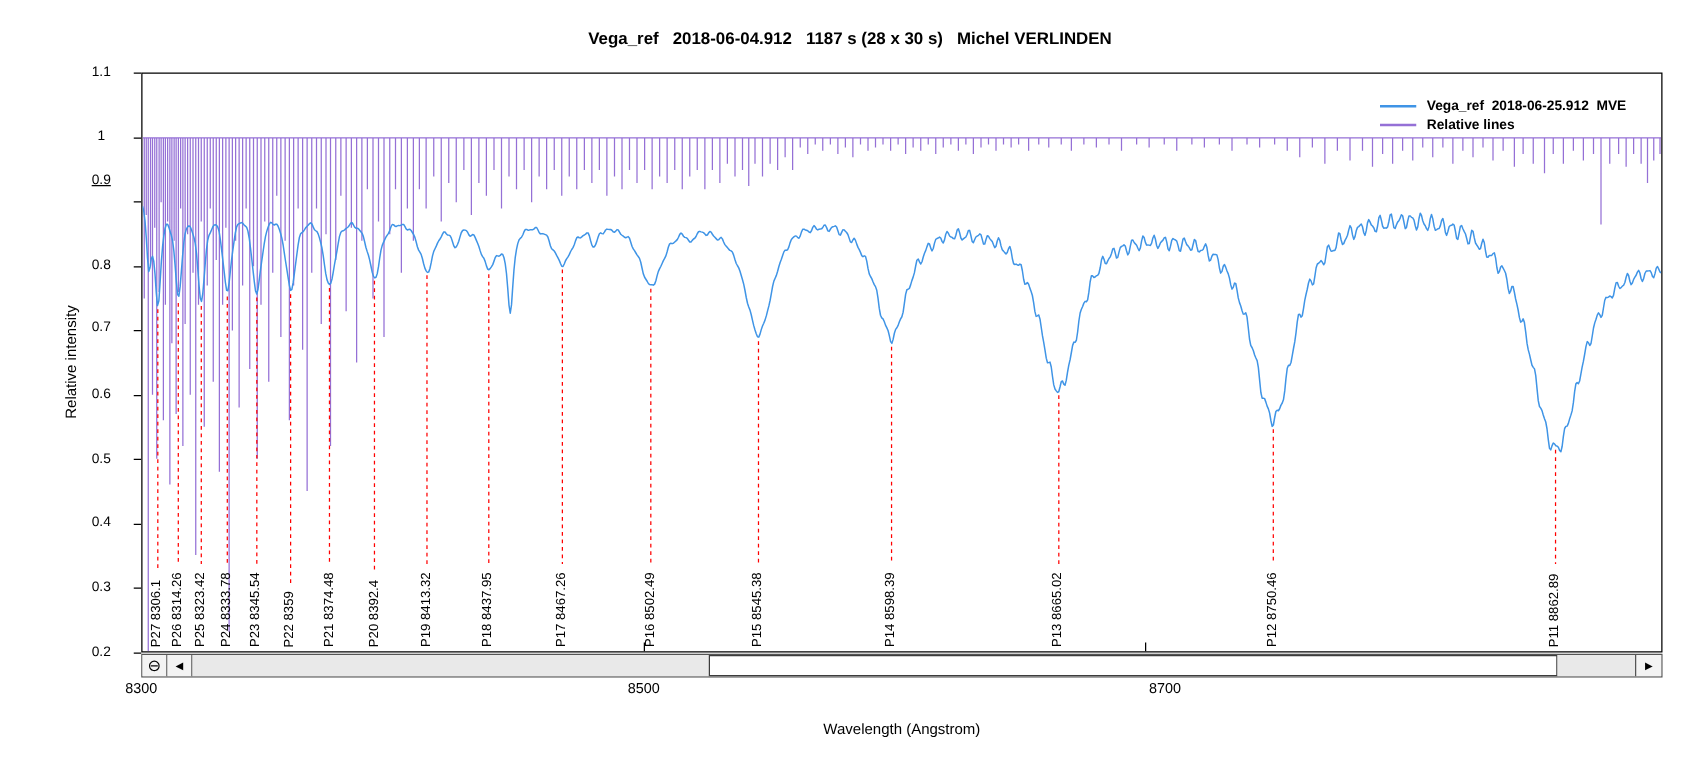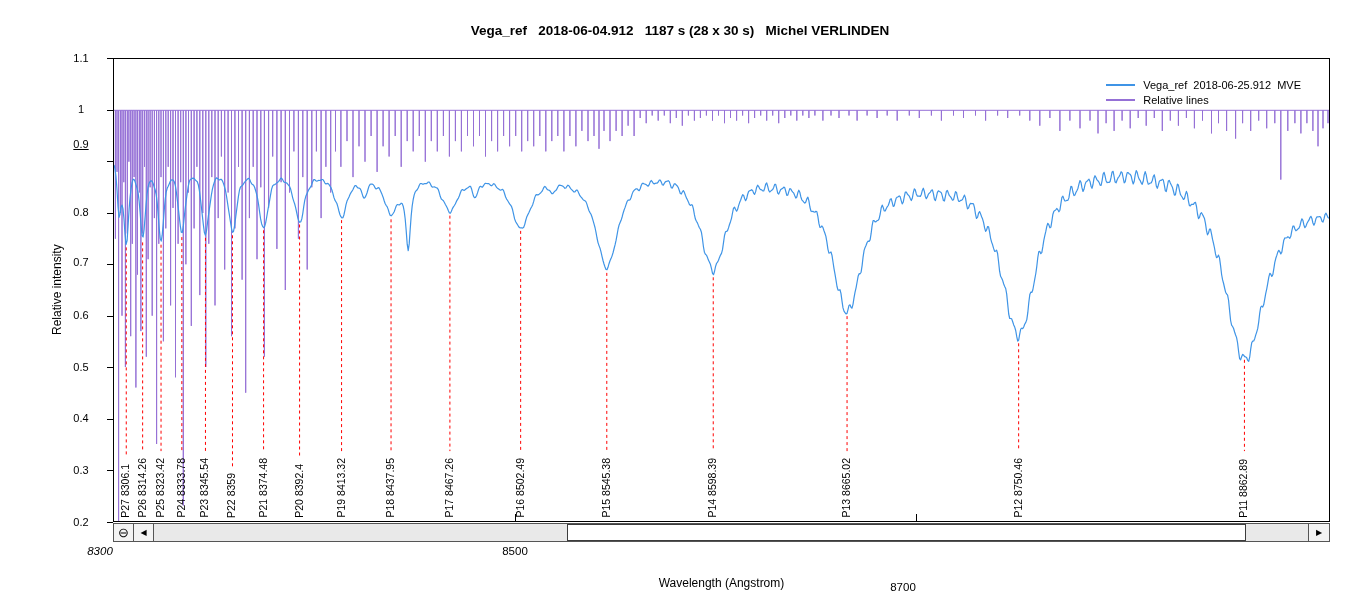--- a/index.html
+++ b/index.html
@@ -6,21 +6,21 @@
   body{width:1360px;height:606px;position:relative;font-family:"Liberation Sans",sans-serif;overflow:hidden;}
   .abs{position:absolute;}
   #chart-title{top:23px;left:0;width:1360px;text-align:center;font-size:13.5px;font-weight:bold;color:#000;white-space:pre;}
   #y-axis-label{left:48px;top:58px;height:464px;width:18px;display:flex;align-items:center;justify-content:center;
     writing-mode:vertical-rl;transform:rotate(180deg);font-size:12px;color:#000;}
   #plot{left:113px;top:58px;width:1217px;height:464px;border:1px solid #000;box-sizing:border-box;background:#fff;}
   #spec-svg{position:absolute;left:0;top:0;}
   #legend{position:absolute;right:28px;top:18px;}
   .legend-row{display:flex;align-items:center;height:15px;}
   .legend-swatch{width:29px;height:2px;margin-right:8px;}
-  .legend-text{font-size:11px;color:#000;white-space:pre;}
+  .legend-text{font-size:11px;color:#000;white-space:pre;font-weight:bold;}
   .marker-label{position:absolute;bottom:3px;writing-mode:vertical-rl;transform:rotate(180deg);
     font-size:10.5px;color:#000;white-space:pre;line-height:13px;}
   .ytick-label{position:absolute;width:46px;text-align:center;font-size:11px;color:#000;left:58px;}
   .ytick-mark{position:absolute;width:6px;height:1px;background:#000;left:107px;}
   .xtick-label{position:absolute;width:60px;text-align:center;font-size:11.5px;color:#000;top:545px;}
   .xtick-mark{position:absolute;width:1px;height:7px;background:#000;top:514px;}
   #scrollbar{left:113px;top:523px;width:1217px;height:19px;box-sizing:border-box;border:1px solid #555;
     background:#ececec;display:flex;align-items:stretch;}
   .sb-btn{box-sizing:border-box;background:#f3f3f3;border-right:1px solid #555;display:flex;
     align-items:center;justify-content:center;color:#000;}
@@ -124,20 +124,20 @@
   </div>
   <div id="sb-thumb"></div>
   <div id="sb-track"></div>
   <div id="sb-cap"></div>
   <div class="sb-btn" id="sb-right">
     <span>▶</span>
   </div>
 </div>
 
 <div class="abs" id="x-axis">
-    <div class="abs xtick-label" style="left: 70px; font-style: italic;">8300</div>
+    <div class="abs xtick-label" style="left: 83px;">8300</div>
     <div class="abs xtick-label" style="left: 485px;">8500</div>
-    <div class="abs xtick-label" style="left: 873px; margin-top: 36px;">8700</div>
+    <div class="abs xtick-label" style="left: 902px;">8700</div>
     <div class="abs xtick-mark" style="left: 515px;"></div>
     <div class="abs xtick-mark" style="left: 916px;"></div>
   </div>
 
 <div class="abs" id="x-axis-label">Wavelength (Angstrom)</div>
 
 </body></html>

